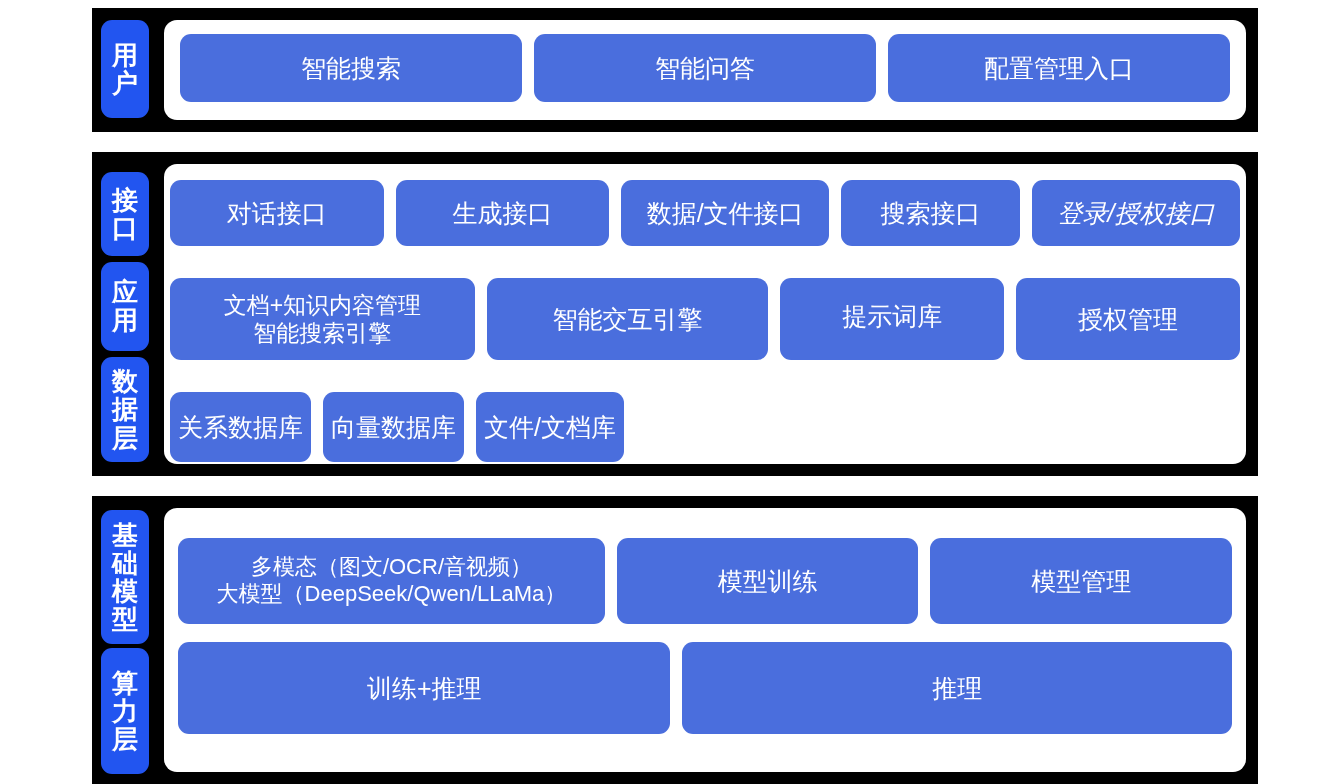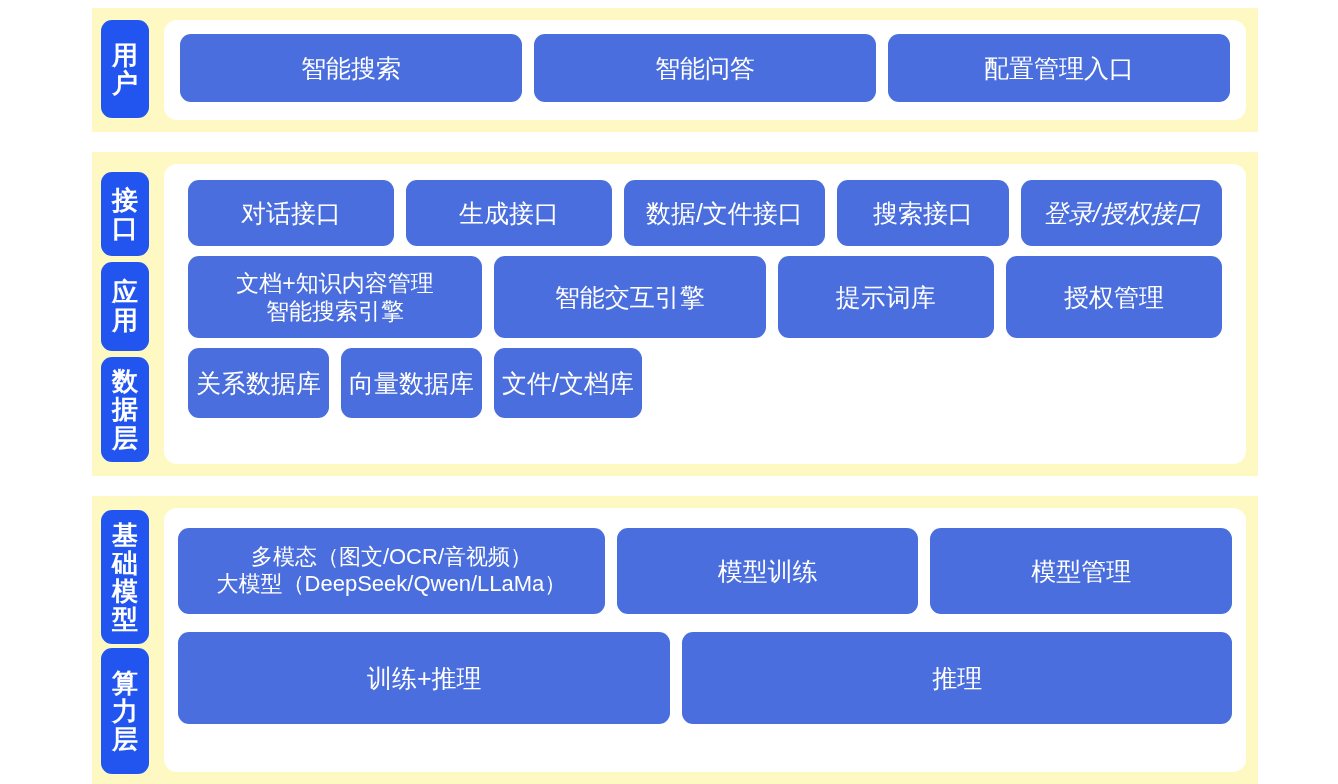--- a/index.html
+++ b/index.html
@@ -19,21 +19,21 @@
     width: 1338px;
     height: 784px;
     background: #ffffff;
   }
 
   
   .section {
     position: absolute;
     left: 92px;
     width: 1166px;
-    background: #fef9c3;
+    background: #000000;
     display: flex;
     flex-direction: row;
     align-items: stretch;
     box-sizing: border-box;
   }
 
   .section-labels {
     width: 66px;
     flex: 0 0 66px;
     display: flex;
@@ -106,31 +106,31 @@
   #section-user { top: 8px; height: 124px; }
   #section-user .section-card { padding: 14px 16px; }
   #section-user .box { height: 68px; flex: 1 1 0; }
 
   
   #section-middle { top: 152px; height: 324px; }
   #section-middle .section-labels { justify-content: space-between; padding: 20px 0 14px 0; gap: 6px; }
   #section-middle .label-tab.t-interface  { height: 86px; }
   #section-middle .label-tab.t-application { height: 92px; }
   #section-middle .label-tab.t-data        { height: 108px; }
-  #section-middle .section-card { gap: 10px; padding: 16px 24px; }
+  #section-middle .section-card { gap: 32px; padding: 16px 6px; }
   #section-middle .row-interface .box   { height: 66px; }
   #section-middle .row-application .box { height: 82px; }
   #section-middle .row-data .box        { height: 70px; }
 
   
   #section-bottom { top: 496px; height: 288px; }
   #section-bottom .section-labels { justify-content: flex-start; padding: 14px 0 0 0; gap: 4px; }
   #section-bottom .label-tab.t-foundation { height: 134px; }
   #section-bottom .label-tab.t-compute    { height: 126px; }
-  #section-bottom .section-card { gap: 18px; padding: 20px 14px; justify-content: flex-start; }
+  #section-bottom .section-card { gap: 18px; padding: 30px 14px; justify-content: flex-start; }
   #section-bottom .row-models .box  { height: 86px; }
   #section-bottom .row-compute .box { height: 92px; }
 
   .fs-small { font-size: 23px; border-radius: 11px; }
   .fs-tiny  { font-size: 22px; }
 </style>
 </head>
 <body>
 
 <div class="page">
@@ -161,21 +161,21 @@
         <div class="box" style="flex:1.03 1 0;">生成接口</div>
         <div class="box" style="flex:1.00 1 0;">数据/文件接口</div>
         <div class="box" style="flex:0.85 1 0;">搜索接口</div>
         <div class="box" style="flex:1.00 1 0;font-style:italic;">登录/授权接口</div>
       </div>
 
       <div class="row row-application">
         <div class="box fs-small" style="flex:1.00 1 0;">文档+知识内容管理
 智能搜索引擎</div>
         <div class="box" style="flex:0.92 1 0;">智能交互引擎</div>
-        <div class="box" style="flex:0.72 1 0;">提示词库</div>
+        <div class="box" style="flex:0.72 1 0;font-family:Liberation Mono, monospace;">提示词库</div>
         <div class="box" style="flex:0.72 1 0;">授权管理</div>
       </div>
 
       <div class="row row-data">
         <div class="box">关系数据库</div>
         <div class="box">向量数据库</div>
         <div class="box">文件/文档库</div>
       </div>
 
     </div>

